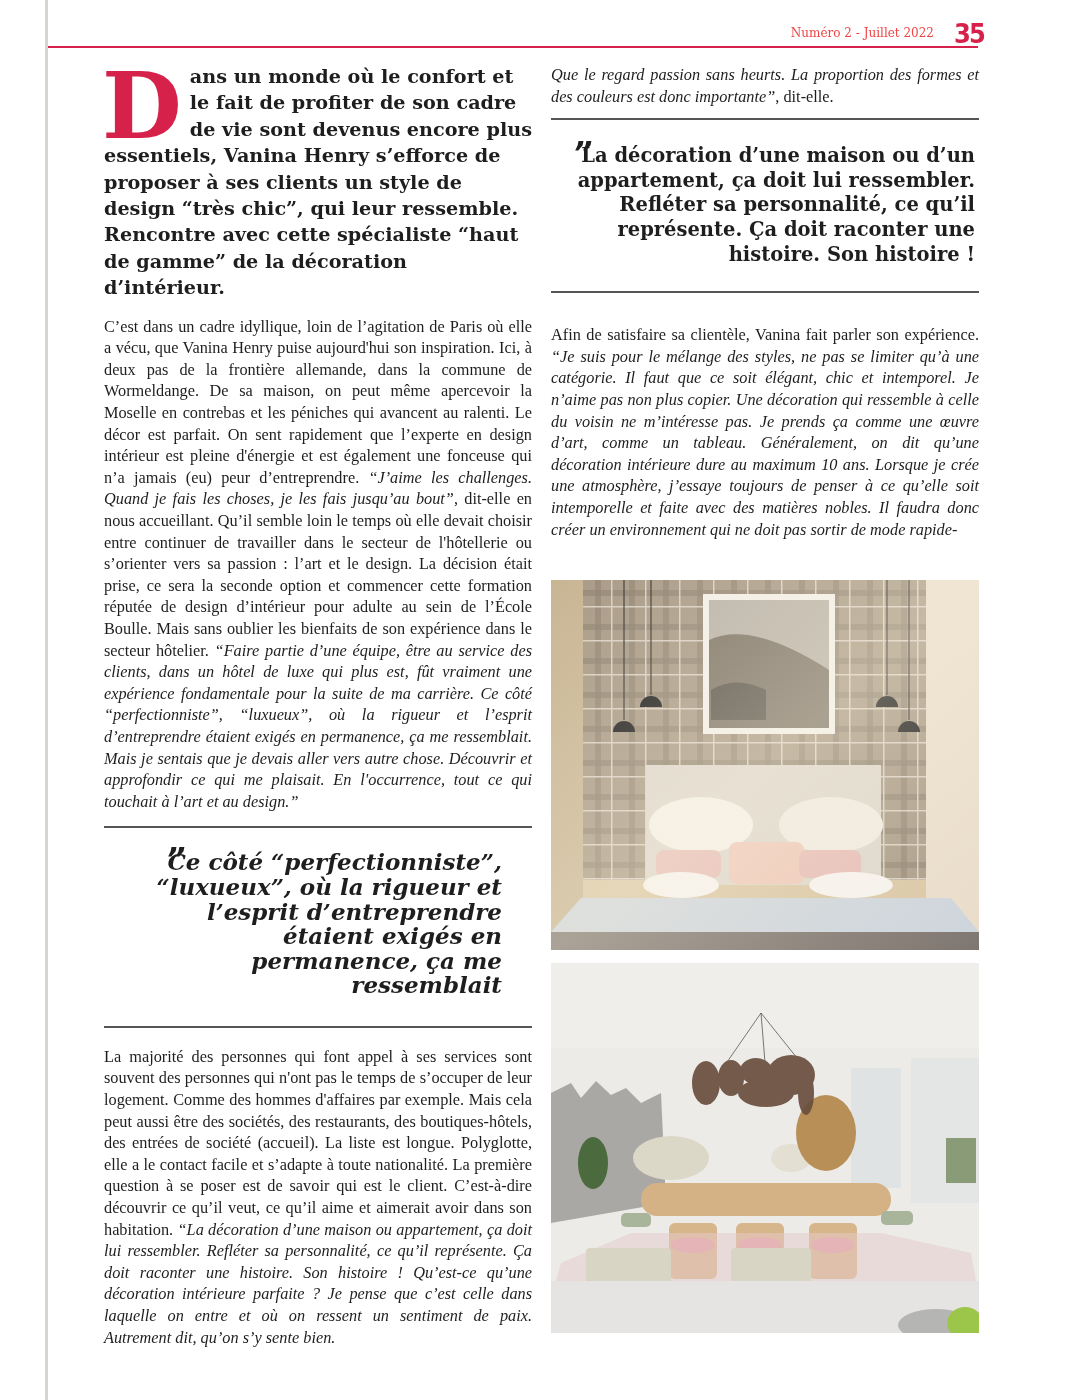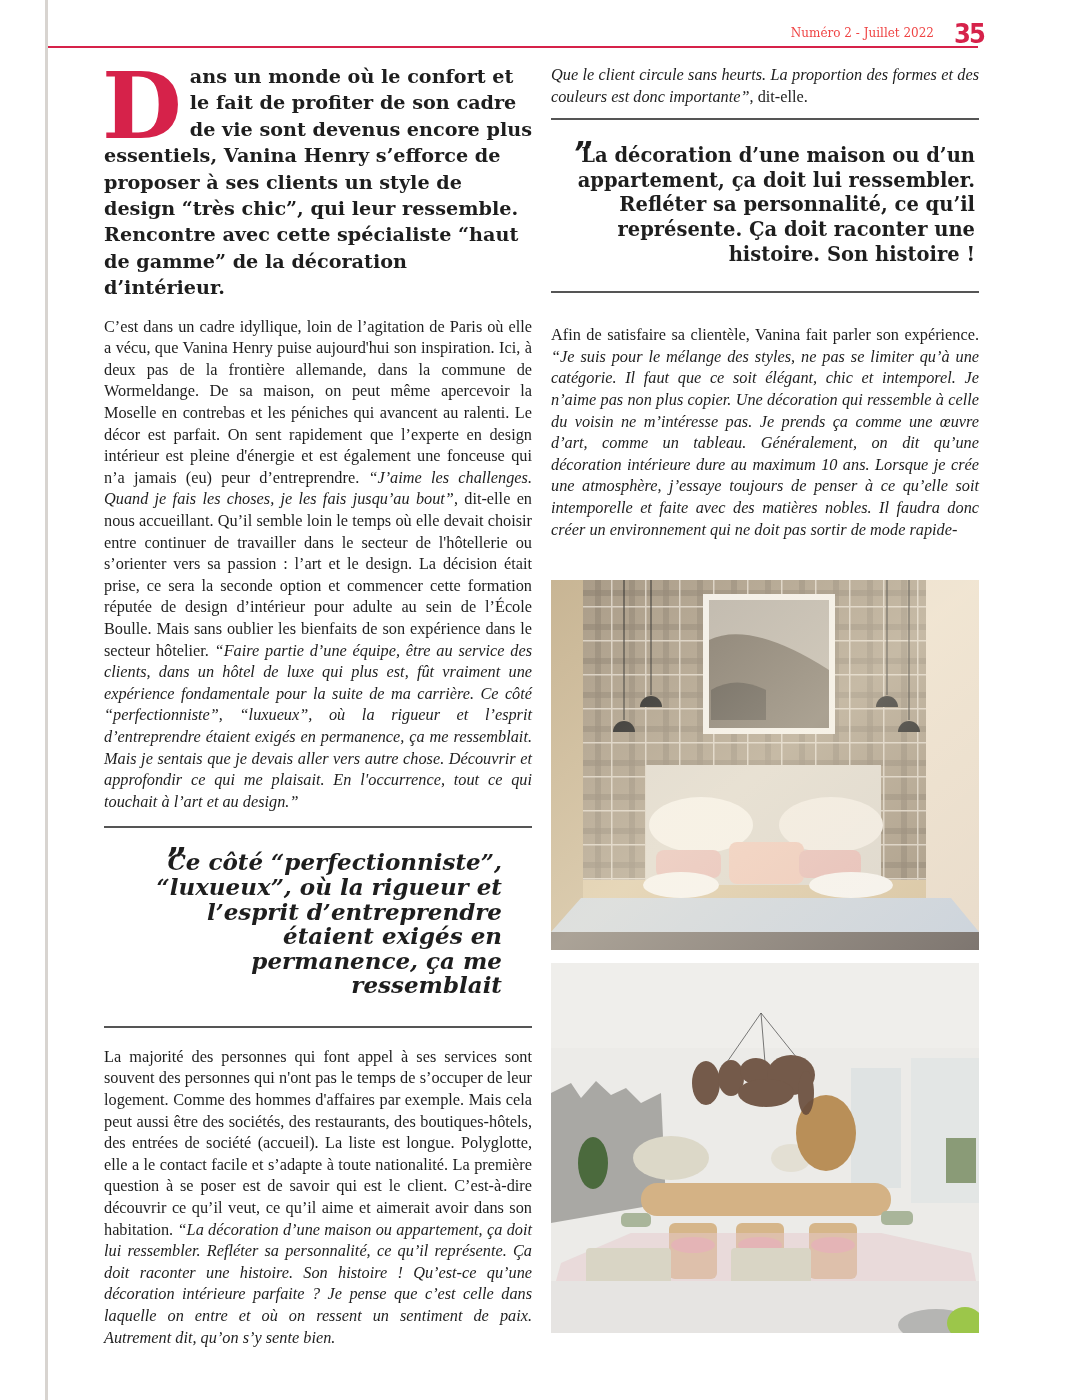--- a/index.html
+++ b/index.html
@@ -53,21 +53,21 @@
       <span class="pull-mark" style="left:62px; top:16px;">”</span>
       <div class="pull-text" style="font-style:italic; font-size:23px; padding: 0 10px;">Ce côté “perfectionniste”, “luxueux”, où la rigueur et l’esprit d’entreprendre étaient exigés en permanence, ça me ressemblait</div>
     </div>
     <div class="rule"></div>
   </div>
 
   <p class="body-text" style="margin-top:18px;"><span>La majorité des personnes qui font appel à ses services sont souvent des personnes qui n'ont pas le temps de s’occuper de leur logement. Comme des hommes d'affaires par exemple. Mais cela peut aussi être des sociétés, des restaurants, des boutiques-hôtels, des entrées de société (accueil). La liste est longue. Polyglotte, elle a le contact facile et s’adapte à toute nationalité. La première question à se poser est de savoir qui est le client. C’est-à-dire découvrir ce qu’il veut, ce qu’il aime et aimerait avoir dans son habitation. </span><i>“La décoration d’une maison ou appartement, ça doit lui ressembler. Refléter sa personnalité, ce qu’il représente. Ça doit raconter une histoire. Son histoire ! Qu’est-ce qu’une décoration intérieure parfaite ? Je pense que c’est celle dans laquelle on entre et où on ressent un sentiment de paix. Autrement dit, qu’on s’y sente bien.</i></p>
 </div>
 
 <div class="col right">
-  <p class="body-text"><i>Que le client circule sans heurts. La proportion des formes et des couleurs est donc importante”</i><span>, dit-elle.</span></p>
+  <p class="body-text"><i>Que le regard passion sans heurts. La proportion des formes et des couleurs est donc importante”</i><span>, dit-elle.</span></p>
 
   <div class="pull" style="margin-top:11px;">
     <div class="rule"></div>
     <div style="position:relative; padding: 24px 4px 24px 4px;">
       <span class="pull-mark" style="left:22px; top:18px;">”</span>
       <div class="pull-text">La décoration d’une maison ou d’un appartement, ça doit lui ressembler. Refléter sa personnalité, ce qu’il représente. Ça doit raconter une histoire. Son histoire !</div>
     </div>
     <div class="rule"></div>
   </div>
 

